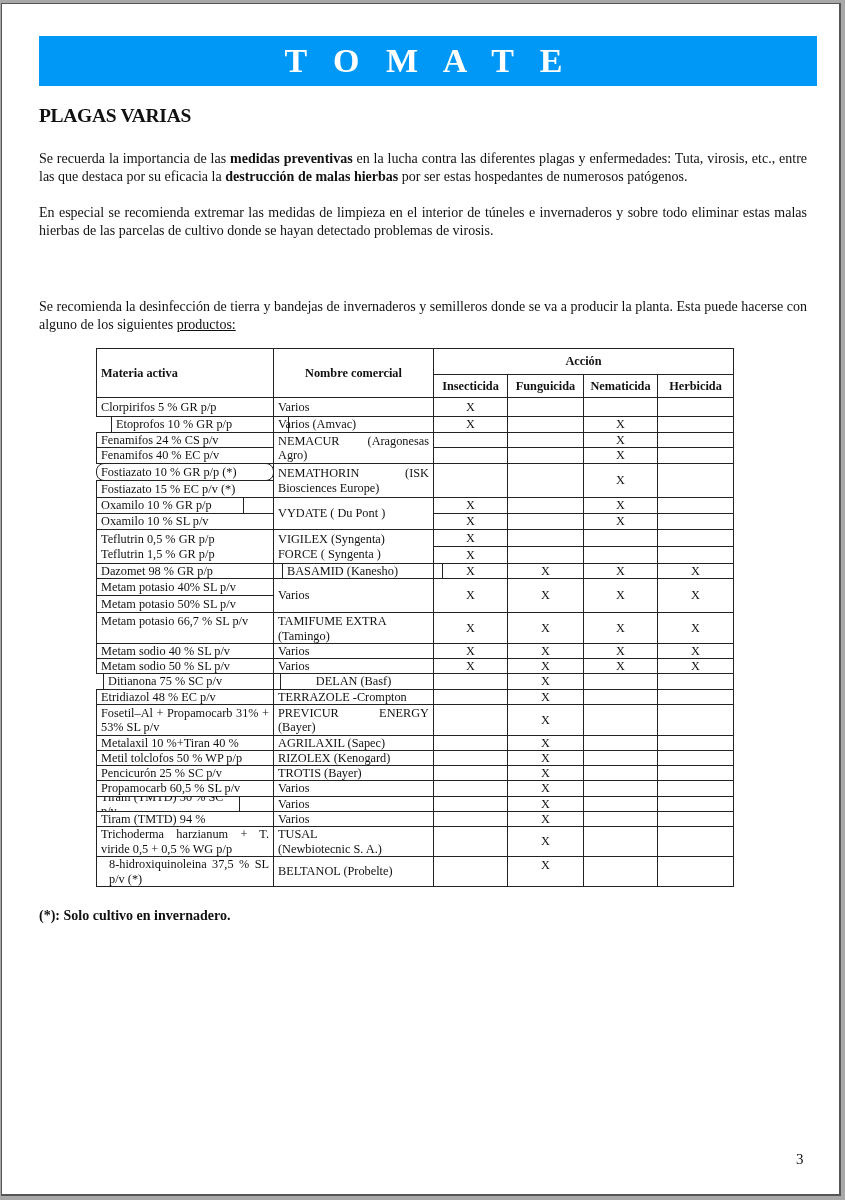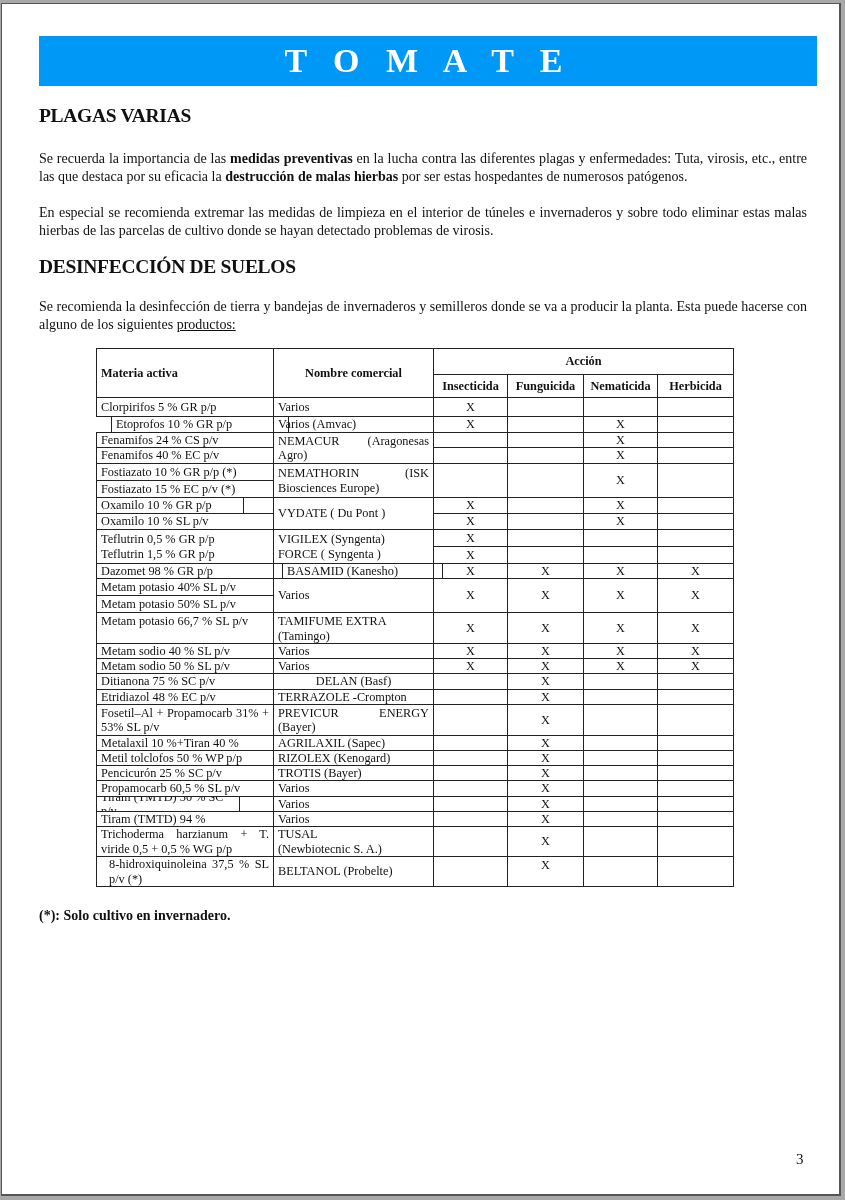--- a/index.html
+++ b/index.html
@@ -58,21 +58,20 @@
 <body>
 
 <div class="page">
   <div class="banner">T O M A T E</div>
 
   <div class="h2" style="top:101px">PLAGAS VARIAS</div>
 
   <div class="para" style="top:200px">En especial se recomienda extremar las medidas de limpieza en el interior de túneles e invernaderos y sobre todo eliminar estas malas hierbas de las parcelas de cultivo donde se hayan detectado problemas de virosis.</div>
   <div class="para" style="top:146px"><span>Se recuerda la importancia de las </span><b>medidas preventivas</b><span> en la lucha contra las diferentes plagas y enfermedades: Tuta, virosis, etc., entre las que destaca por su eficacia la </span><b>destrucción de malas hierbas</b><span> por ser estas hospedantes de numerosos patógenos.</span></div>
 
-  <div class="h2" style="top:252px">DESINFECCIÓN DE SUELOS</div>
 
   <div class="para" style="top:294px"><span>Se recomienda  la desinfección de tierra y bandejas de invernaderos y semilleros donde se va a producir la planta. Esta puede hacerse con alguno de los siguientes </span><u>productos:</u></div>
 
   <div class="tbl" id="tbl">
       <div class="cell hdr" style="left: 95px; top: 345px; width: 178px; height: 50px;">
         <div class="inner">Materia activa</div>
       </div>
       <div class="cell hdr center" style="left: 272px; top: 345px; width: 161px; height: 50px;">
         <div class="inner">Nombre comercial</div>
       </div>
@@ -153,21 +152,21 @@
       </div>
       <div class="cell center" style="left: 506px; top: 444px; width: 77px; height: 17px;">
         <div class="inner"></div>
       </div>
       <div class="cell center" style="left: 582px; top: 444px; width: 75px; height: 17px;">
         <div class="inner">X</div>
       </div>
       <div class="cell center" style="left: 656px; top: 444px; width: 77px; height: 17px;">
         <div class="inner"></div>
       </div>
-      <div class="cell" style="left: 95px; top: 460px; width: 178px; height: 18px;">
+      <div class="cell" style="left: 95px; top: 460px; width: 178px; height: 18px; border-radius: 8px;">
         <div class="inner">Fostiazato 10 % GR p/p  (*)</div>
       </div>
       <div class="cell" style="left: 95px; top: 477px; width: 178px; height: 18px;">
         <div class="inner">Fostiazato 15 % EC p/v  (*)</div>
       </div>
       <div class="cell just" style="left: 272px; top: 460px; width: 161px; height: 35px;">
         <div class="inner">NEMATHORIN (ISK Biosciences Europe)</div>
       </div>
       <div class="cell center" style="left: 432px; top: 460px; width: 75px; height: 35px;">
         <div class="inner"></div>
@@ -336,21 +335,21 @@
       </div>
       <div class="cell center" style="left: 506px; top: 655px; width: 77px; height: 16px;">
         <div class="inner">X</div>
       </div>
       <div class="cell center" style="left: 582px; top: 655px; width: 75px; height: 16px;">
         <div class="inner">X</div>
       </div>
       <div class="cell center" style="left: 656px; top: 655px; width: 77px; height: 16px;">
         <div class="inner">X</div>
       </div>
-      <div class="cell" style="left: 95px; top: 670px; width: 178px; height: 17px;">
+      <div class="cell" style="left: 102px; top: 670px; width: 178px; height: 17px;">
         <div class="inner">Ditianona 75 % SC p/v</div>
       </div>
       <div class="cell center" style="left: 272px; top: 670px; width: 161px; height: 17px;">
         <div class="inner">DELAN (Basf)</div>
       </div>
       <div class="cell center" style="left: 432px; top: 670px; width: 75px; height: 17px;">
         <div class="inner"></div>
       </div>
       <div class="cell center" style="left: 506px; top: 670px; width: 77px; height: 17px;">
         <div class="inner">X</div>

